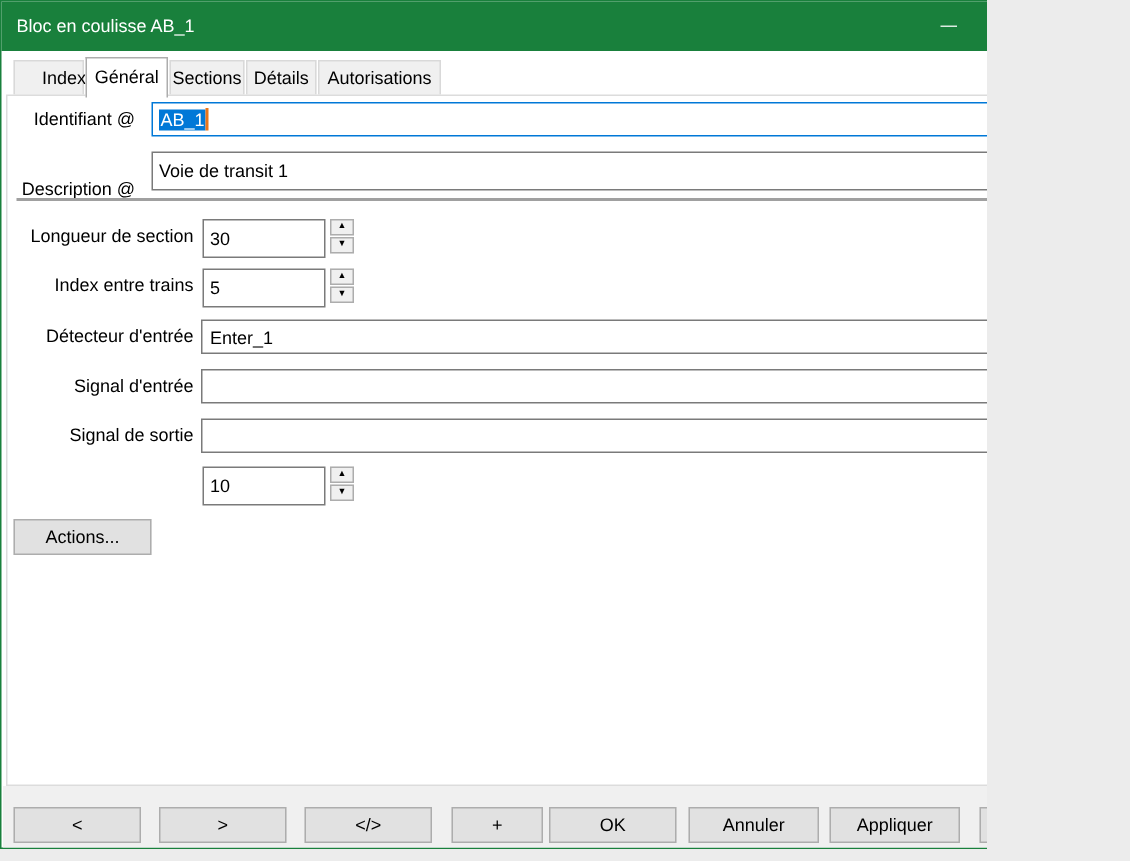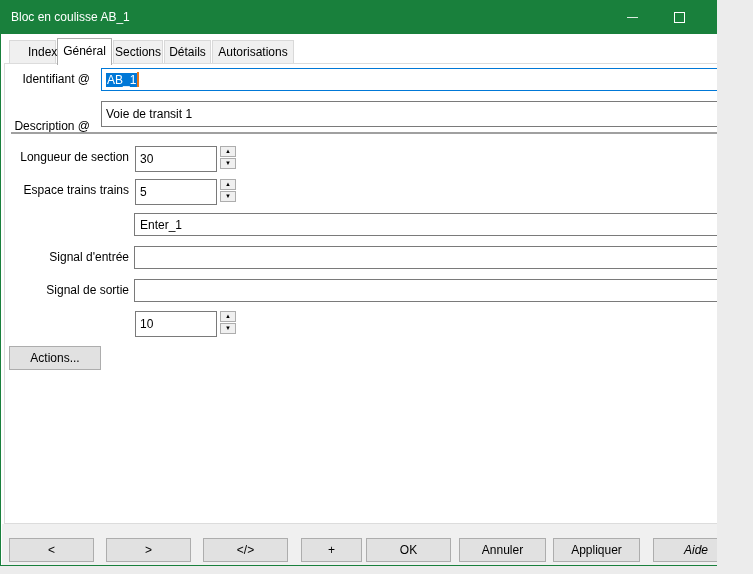--- a/index.html
+++ b/index.html
@@ -1,17 +1,17 @@
 <!DOCTYPE html>
 <html><head>
 <meta charset="utf-8">
 <style>
   * { margin:0; padding:0; box-sizing:border-box; }
   html,body { width:753px; height:574px; background:#ececec; font-family:"Liberation Sans", sans-serif; }
-  #screen { position:relative; width:717px; height:574px; overflow:hidden; }
+  #screen { position:relative; width:658px; height:574px; overflow:hidden; }
 
   .window { position:absolute; left:0; top:0; width:751px; height:566px;
             background:#ffffff; border:1px solid #19803C; }
 
   
   .titlebar { position:absolute; left:0; top:0; width:100%; height:33px; background:#19803C; }
   .title-text { position:absolute; left:10px; top:0; height:33px; line-height:33px;
                 color:#ffffff; font-size:12px; }
   .win-btn { position:absolute; top:0; width:47px; height:33px; display:flex;
              align-items:center; justify-content:center; cursor:default; }
@@ -124,27 +124,28 @@
 
     <div class="separator"></div>
 
     <div class="flabel lab-col2" style="top:145px;">Longueur de section</div>
     <input class="field-input" style="left: 134px; top: 145px; width: 82px;" value="30">
     <div class="spin-col" style="left:219px; top:145px;">
       <div class="spin-btn spin-up">▲</div>
       <div class="spin-btn spin-down">▼</div>
     </div>
 
-    <div class="flabel lab-col2" style="top:178px;">Espace trains trains</div>
+    <div class="flabel lab-col2" style="top:178px;">Index entre trains</div>
     <input class="field-input" style="left: 134px; top: 178px; width: 82px;" value="5">
     <div class="spin-col" style="left:219px; top:178px;">
       <div class="spin-btn spin-up">▲</div>
       <div class="spin-btn spin-down">▼</div>
     </div>
 
+    <div class="flabel lab-col2" style="top:212px;">Détecteur d'entrée</div>
     <div class="combo" style="top:212px;">
       <span>Enter_1</span>
       <i class="chevron"></i>
     </div>
 
     <div class="flabel lab-col2" style="top:245px;">Signal d'entrée</div>
     <div class="combo" style="top:245px;">
       <span></span>
       <i class="chevron"></i>
     </div>

